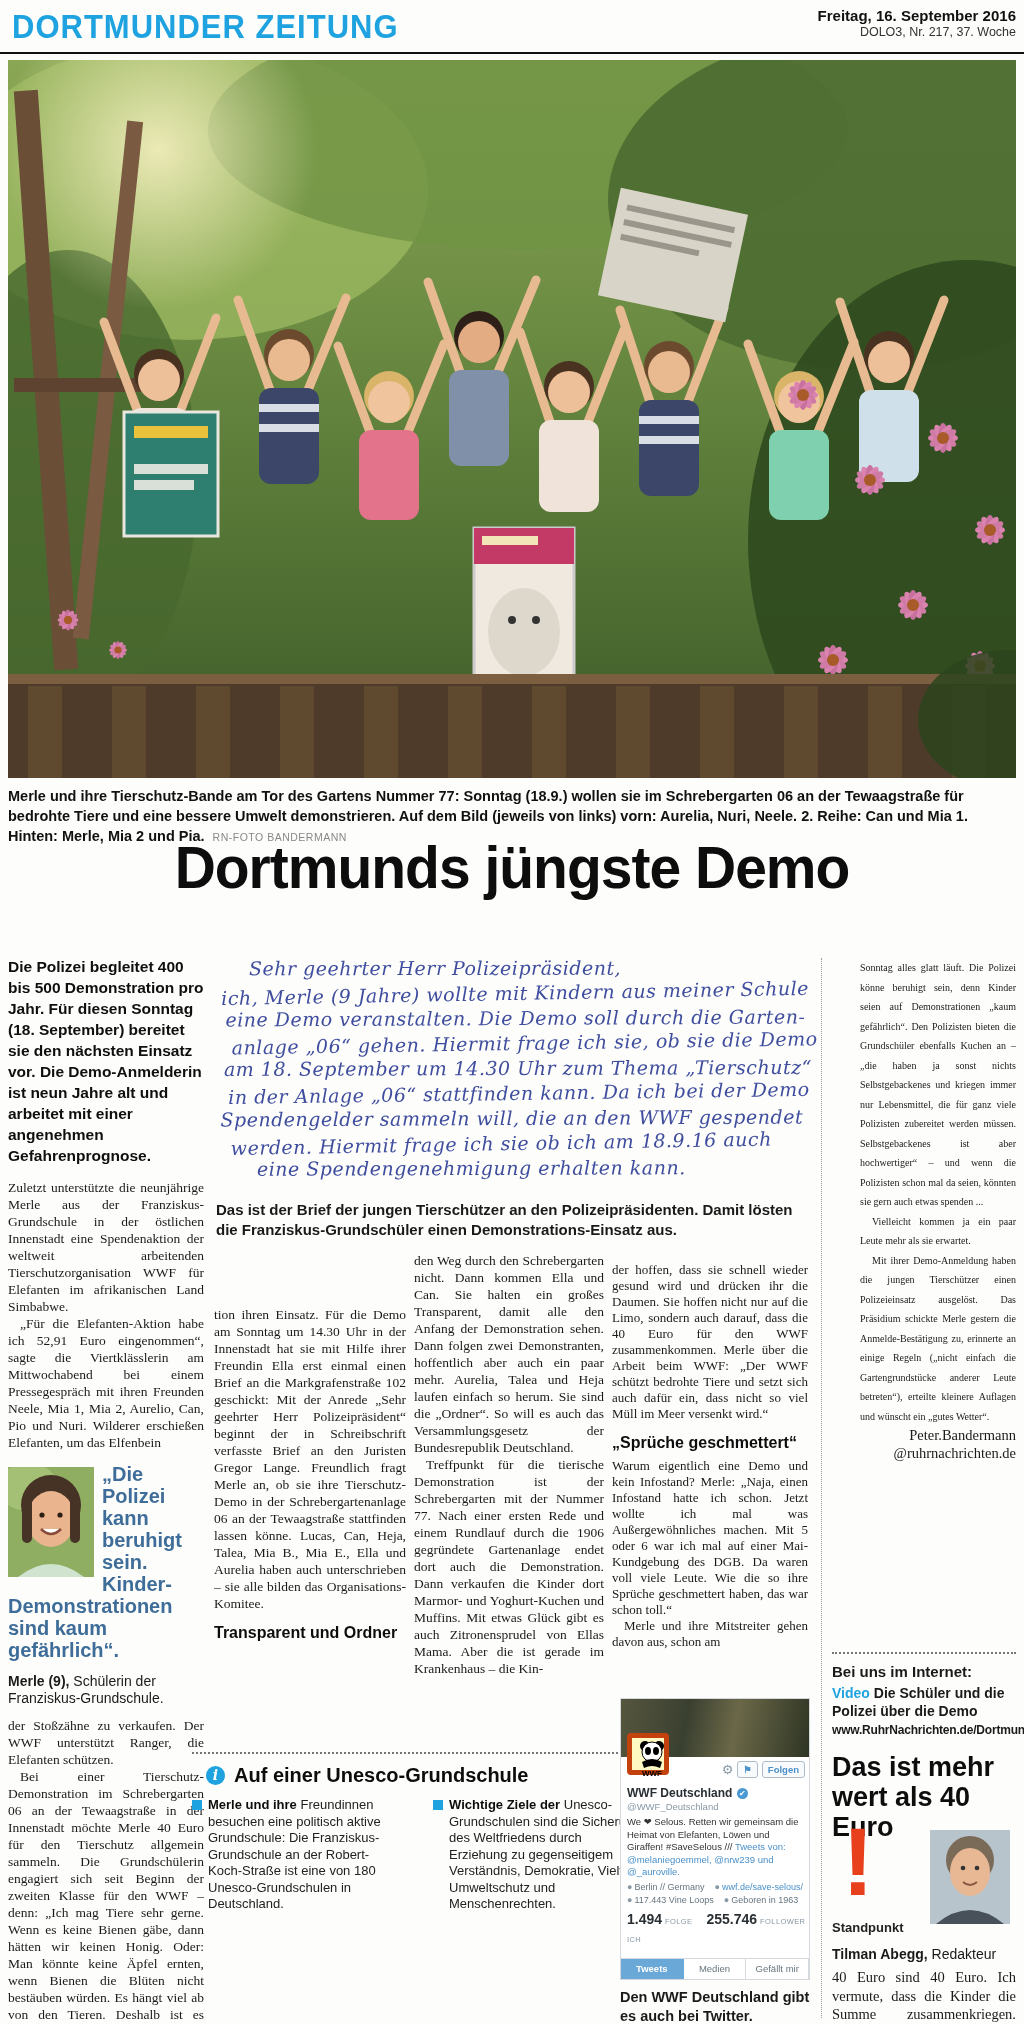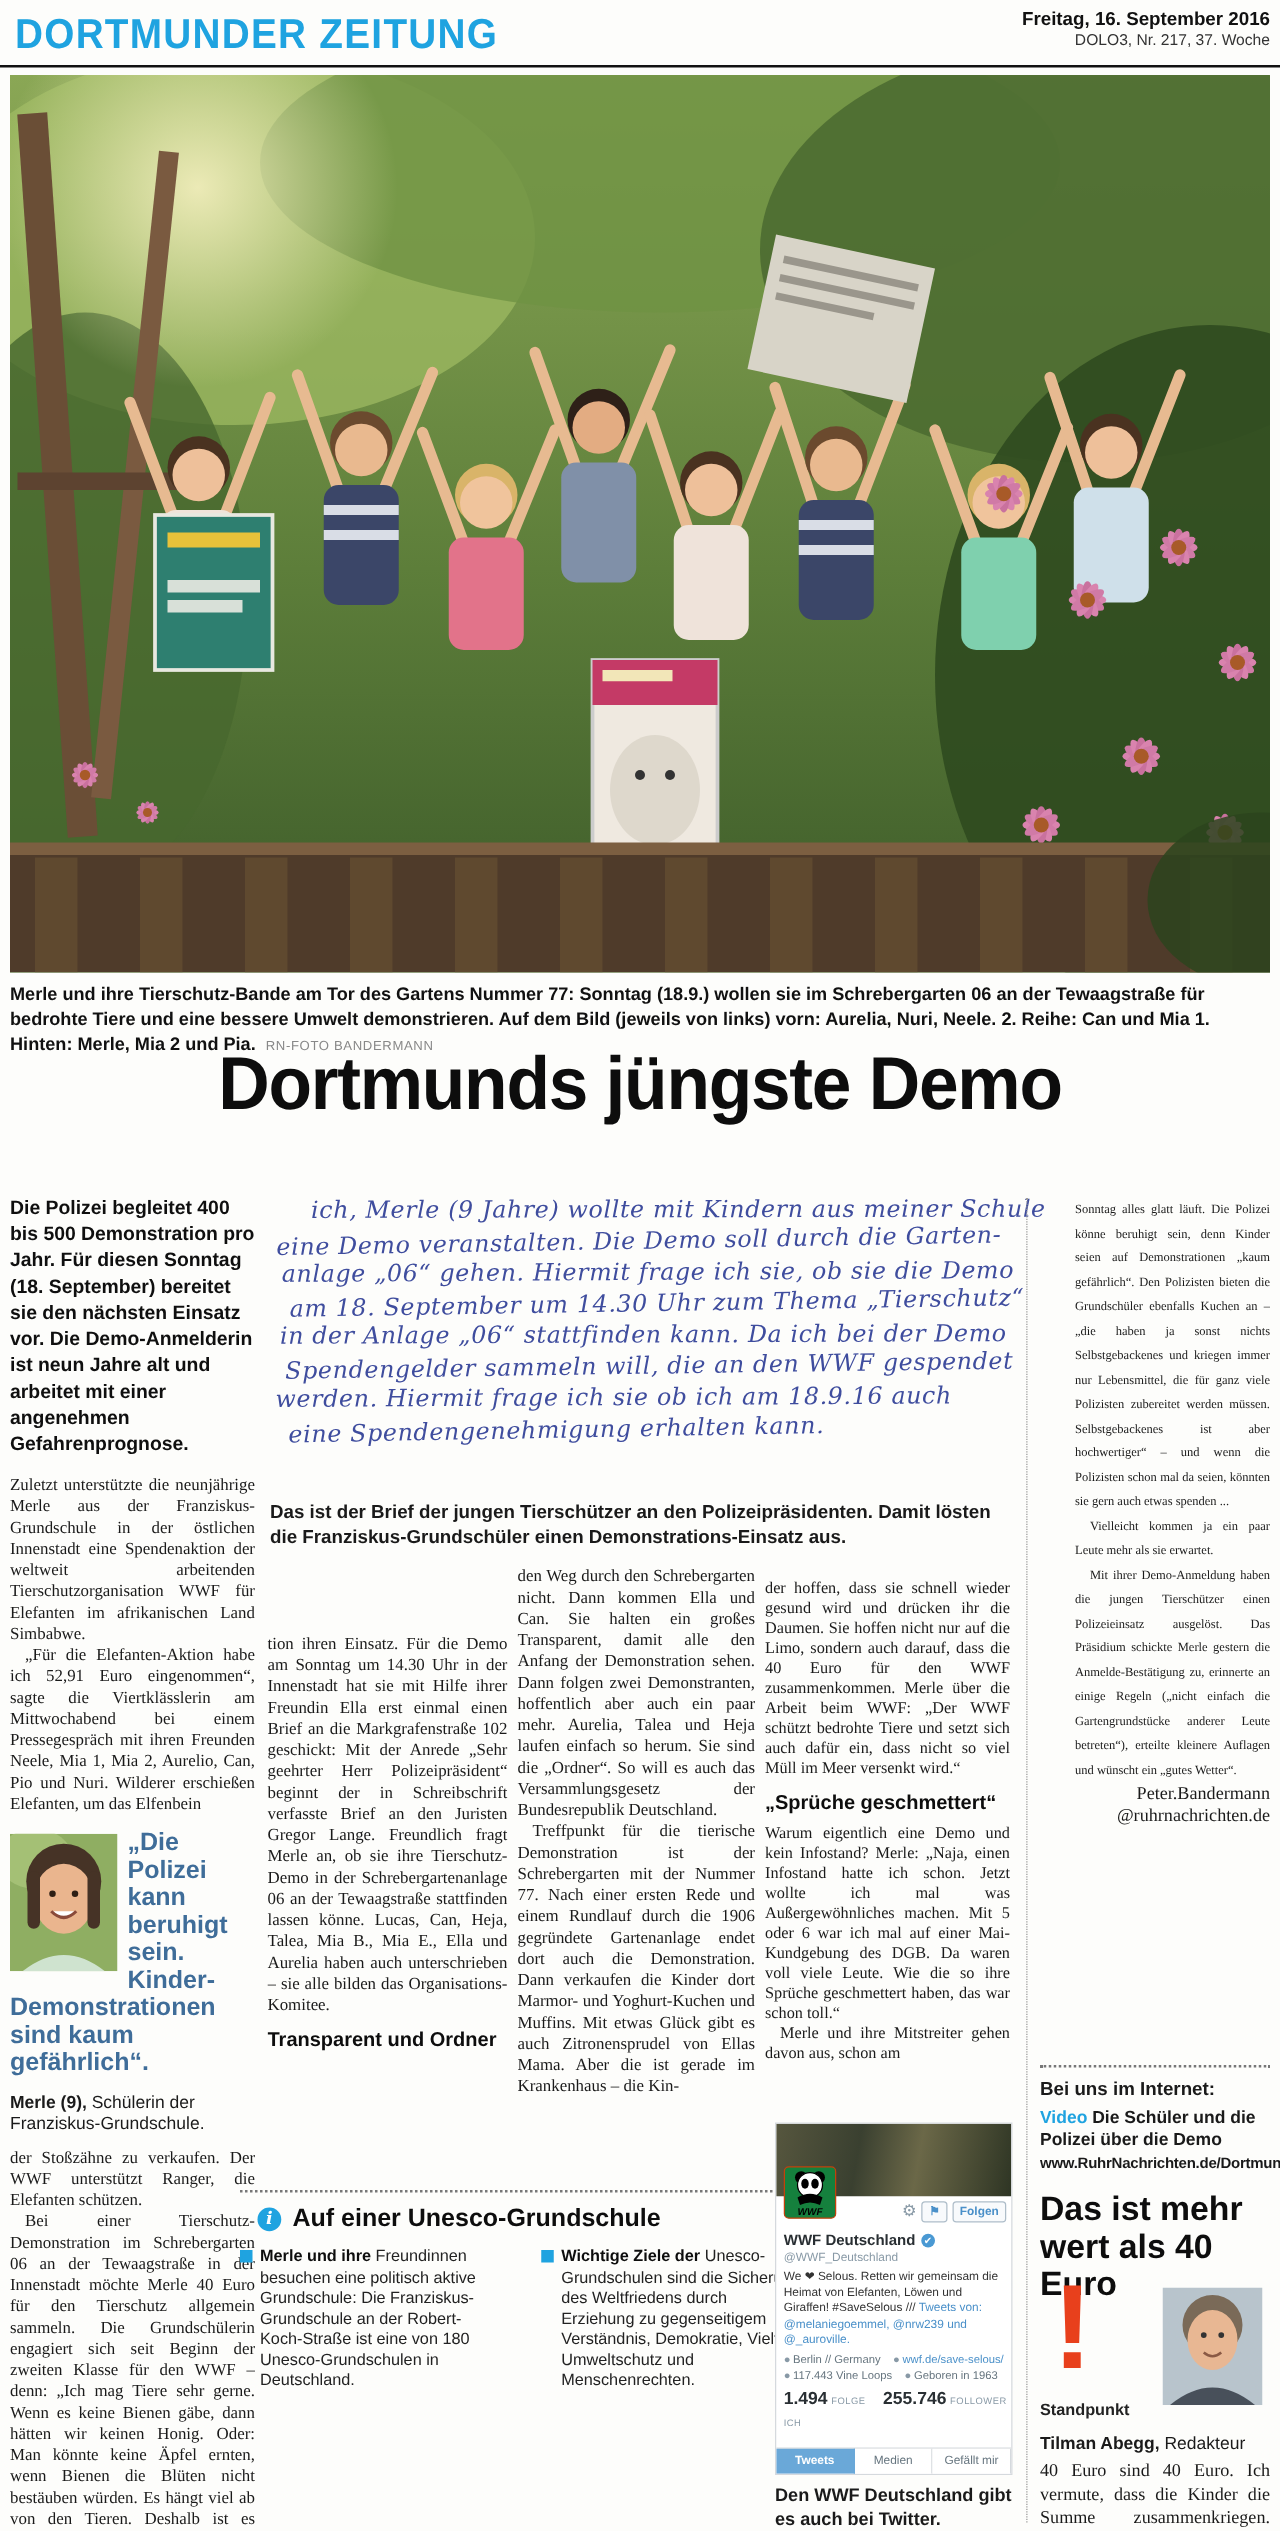--- a/index.html
+++ b/index.html
@@ -115,22 +115,22 @@
   .ib-item { font-size:13px; line-height:16.5px; margin-bottom:7px; padding-left:16px; position:relative;
     break-inside:avoid-column; color:#222;}
   .bullet { position:absolute; left:0; top:3px; width:10px; height:10px; background:#1fa3e0;}
   .ib-item b { font-weight:bold; color:#0d0d0d;}
 
   
   #twitter-card { left:620px; top:1698px; width:190px; height:282px; border:1px solid #d5d9dd;
     background:#fff; font-family:"Liberation Sans",sans-serif; overflow:hidden;}
   #twitter-header-photo { position:relative; height:58px;
     background:linear-gradient(100deg,#56563e 0%, #3a4030 35%, #6b6848 60%, #2e3524 100%);}
-  #wwf-logo { position:absolute; left:6px; top:34px; width:42px; height:42px; background:#15803d;
-    border-radius:4px; border:1px solid #c2410c; text-align:center;font-style:italic;}
+  #wwf-logo { position:absolute; left:6px; top:34px; width:42px; height:42px; background:#fef9c3;
+    border-radius:4px; border:5px solid #c2410c; text-align:center;}
   #twitter-toolbar { position:absolute; right:4px; top:62px; display:flex; gap:4px; align-items:center;}
   #gear-icon { color:#8899a6; font-size:13px; font-family:"DejaVu Sans",sans-serif;}
   .tw-btn { border:1px solid #aebdc9; border-radius:3px; background:#f8fafc; color:#4a90c9;
     font-size:9.5px; line-height:15px; padding:0 5px; font-weight:bold;}
   #twitter-id { margin:26px 6px 0 6px;}
   #twitter-name { font-weight:bold; font-size:12px; color:#292f33;}
   #verified-icon { display:inline-block; width:11px; height:11px; border-radius:50%; background:#4a99d3;
     color:#fff; font-size:8px; line-height:11px; text-align:center; vertical-align:1px;}
   #twitter-handle { font-size:9.5px; color:#8899a6;}
   #twitter-bio { margin:4px 6px 0 6px; font-size:9.5px; line-height:12.5px; color:#333;}
@@ -321,20 +321,21 @@
       </div>
       <div id="pullquote-text">„Die Polizei kann beruhigt sein. Kinder-Demonstrationen sind kaum gefährlich“.</div>
       <div style="clear:both"></div>
       <div id="pullquote-attr"><b>Merle (9),</b><span> Schülerin der Franziskus-Grundschule.</span></div>
     </div>
     <p>der Stoßzähne zu verkaufen. Der WWF unterstützt Ranger, die Elefanten schützen.</p>
     <p class="ind">Bei einer Tierschutz-Demonstration im Schrebergarten 06 an der Tewaagstraße in der Innenstadt möchte Merle 40 Euro für den Tierschutz allgemein sammeln. Die Grundschülerin engagiert sich seit Beginn der zweiten Klasse für den WWF – denn: „Ich mag Tiere sehr gerne. Wenn es keine Bienen gäbe, dann hätten wir keinen Honig. Oder: Man könnte keine Äpfel ernten, wenn Bienen die Blüten nicht bestäuben würden. Es hängt viel ab von den Tieren. Deshalb ist es wichtig, sie zu schützen“, begründete sie in einem Video-Interview mit unserer Redak-</p>
   </div>
 
   <div class="abs" id="letter-image">
+    <div class="hl">Sehr geehrter Herr Polizeipräsident,</div>
     <div class="hl">ich, Merle (9 Jahre) wollte mit Kindern aus meiner Schule</div>
     <div class="hl">eine Demo veranstalten. Die Demo soll durch die Garten-</div>
     <div class="hl">anlage „06“ gehen. Hiermit frage ich sie, ob sie die Demo</div>
     <div class="hl">am 18. September um 14.30 Uhr zum Thema „Tierschutz“</div>
     <div class="hl">in der Anlage „06“ stattfinden kann. Da ich bei der Demo</div>
     <div class="hl">Spendengelder sammeln will, die an den WWF gespendet</div>
     <div class="hl">werden. Hiermit frage ich sie ob ich am 18.9.16 auch</div>
     <div class="hl">eine Spendengenehmigung erhalten kann.</div>
   </div>
   <div class="abs" id="letter-caption">Das ist der Brief der jungen Tierschützer an den Polizeipräsidenten. Damit lösten die Franziskus-Grundschüler einen Demonstrations-Einsatz aus.</div>

